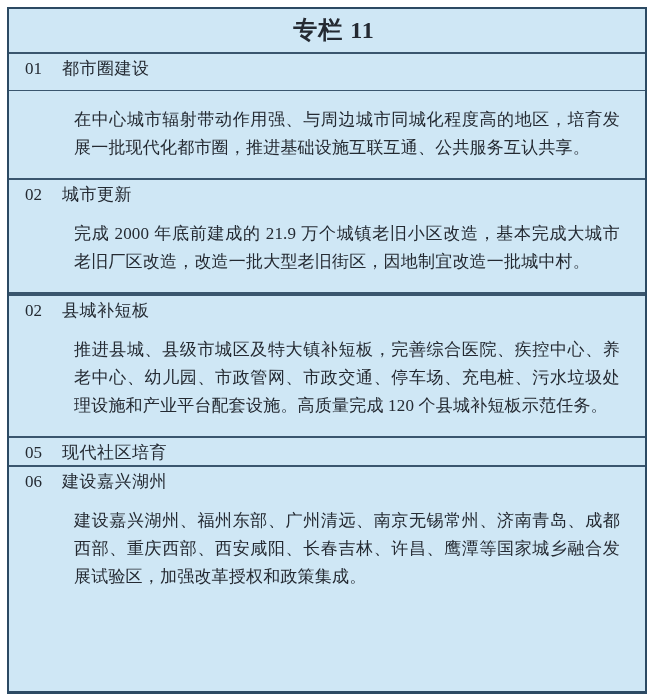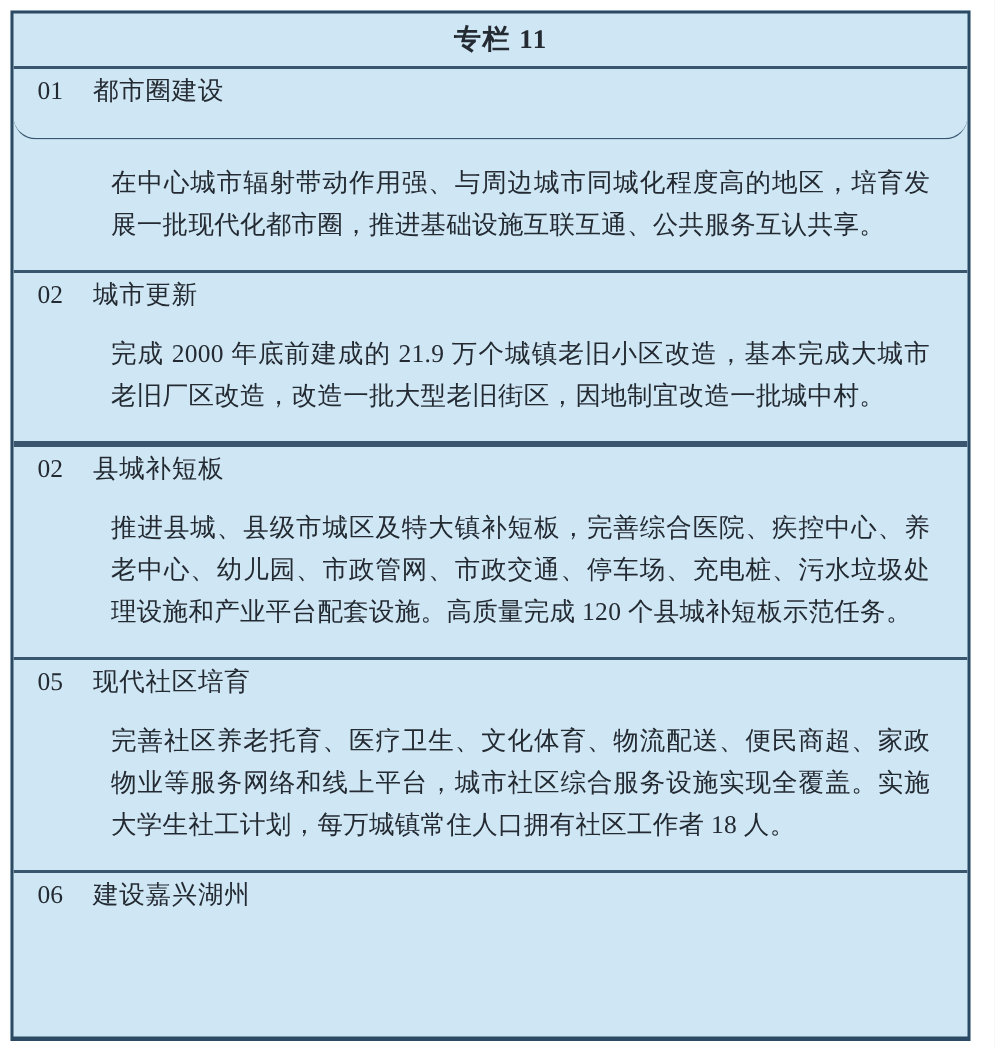--- a/index.html
+++ b/index.html
@@ -23,21 +23,21 @@
     border: 2px solid #2c4a63;
     border-bottom-width: 3px;
     color: #242a32;
     overflow: hidden;
   }
   .box-header {
     display: flex;
     justify-content: center;
     align-items: baseline;
     gap: 15px;
-    font-size: 18px;
+    font-size: 24px;
     font-weight: bold;
     letter-spacing: 1px;
     padding: 5px 8px 6px 22px;
     border-bottom: 2px solid #3a566e;
   }
   .section { border-bottom: 2px solid #3a566e; }
   .section:last-child { border-bottom: none; }
   .section-title-row {
     display: flex;
     align-items: baseline;
@@ -57,22 +57,21 @@
     margin: 12px;
     padding: 1px 13px 4px 53px;
     font-size: 17px;
     line-height: 28px;
     text-align: justify;
     letter-spacing: 0.2px;
   }
   
   .section--ruled .section-title-row {
     border-bottom: 1px solid #3a566e;
-    padding-bottom: 20px;
-    border-radius: 15px;
+    padding-bottom: 10px;
   }
   .section--ruled .section-body { padding-top: 3px; }
 </style>
 </head>
 <body>
 
 <div class="page">
   <div class="plan-box">
 
     <div class="box-header">
@@ -104,24 +103,24 @@
         <span class="section-title">县城补短板</span>
       </div>
       <p class="section-body">推进县城、县级市城区及特大镇补短板，完善综合医院、疾控中心、养老中心、幼儿园、市政管网、市政交通、停车场、充电桩、污水垃圾处理设施和产业平台配套设施。高质量完成 120 个县城补短板示范任务。</p>
     </div>
 
     <div class="section">
       <div class="section-title-row">
         <span class="section-number">05</span>
         <span class="section-title">现代社区培育</span>
       </div>
-      <p class="section-body">完善社区养老托育、医疗卫生、文化体育、物流配送、便民商超、家政物业等服务网络和线上平台，城市社区综合服务设施实现全覆盖。实施大学生社工计划，每万城镇常住人口拥有社区工作者 18 人。</p>
     </div>
 
     <div class="section">
       <div class="section-title-row">
         <span class="section-number">06</span>
         <span class="section-title">建设嘉兴湖州</span>
       </div>
+      <p class="section-body">建设嘉兴湖州、福州东部、广州清远、南京无锡常州、济南青岛、成都西部、重庆西部、西安咸阳、长春吉林、许昌、鹰潭等国家城乡融合发展试验区，加强改革授权和政策集成。</p>
     </div>
 
   </div>
 </div>
 
 </body></html>

